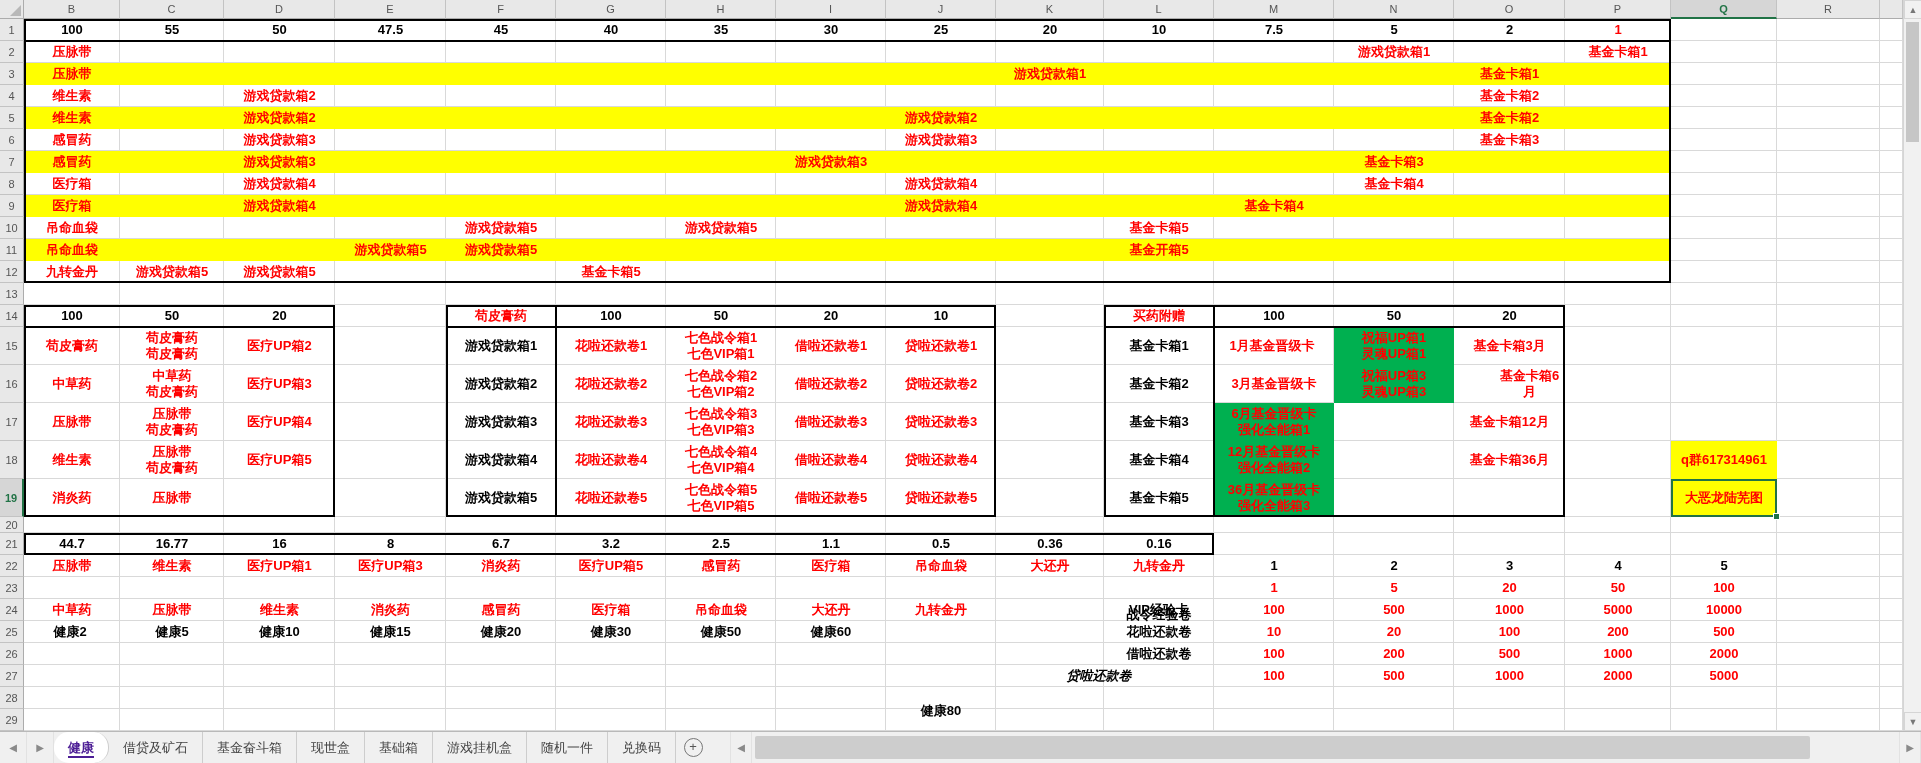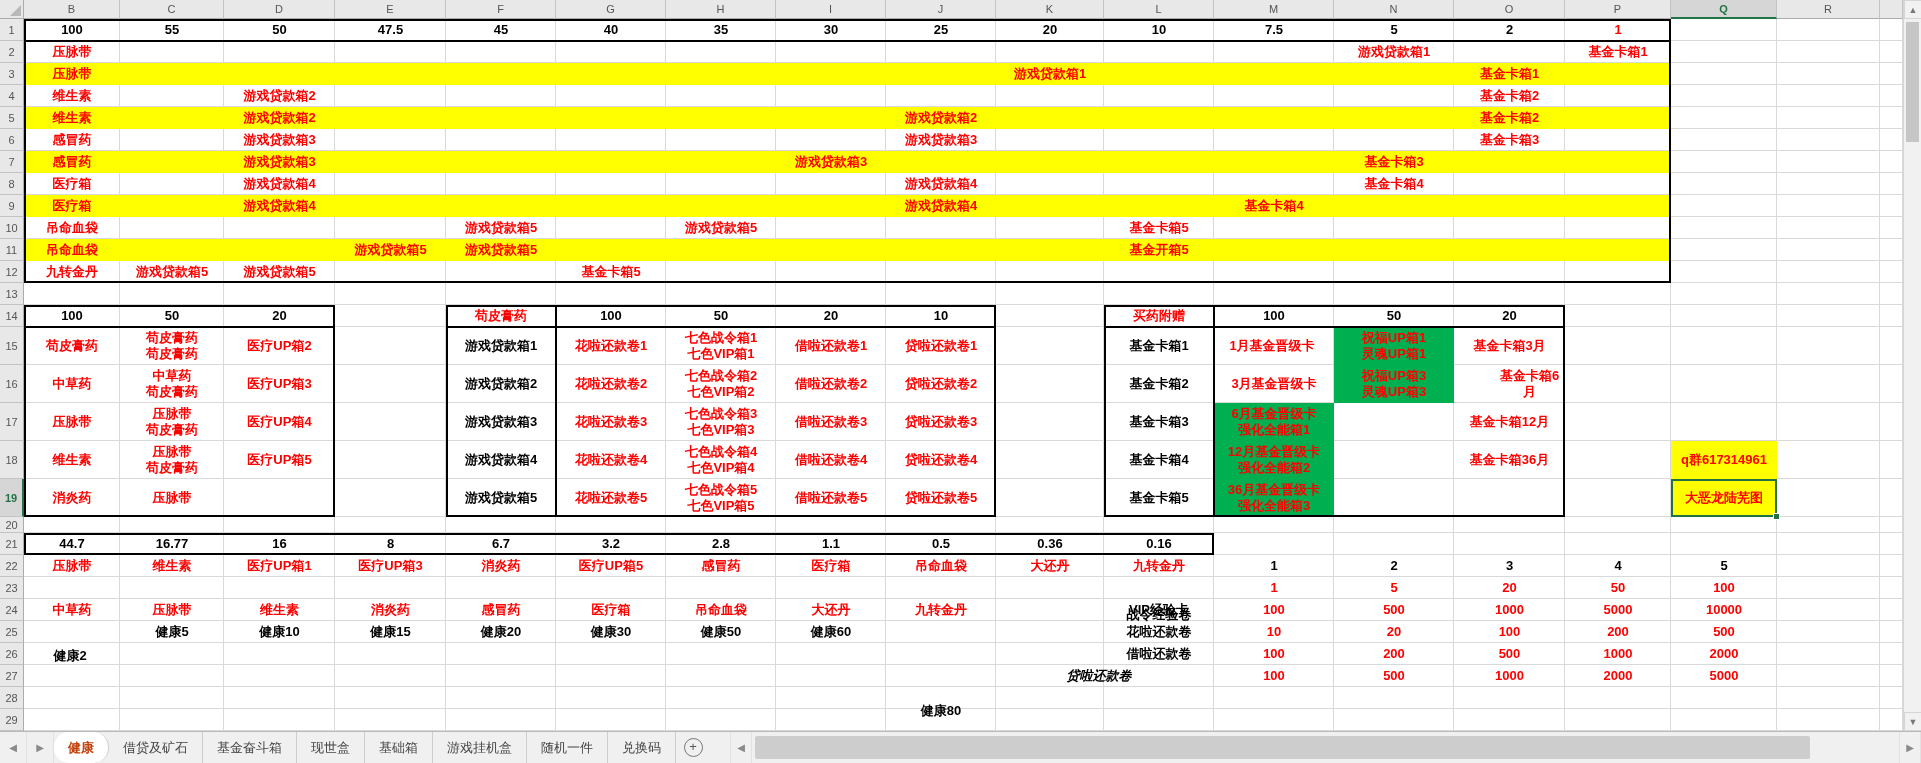--- a/index.html
+++ b/index.html
@@ -37,21 +37,21 @@
         font-size:9px;display:flex;align-items:center;justify-content:center;
         border:1px solid #D5D5D5;box-sizing:border-box;}
   .vthumb{position:absolute;left:2px;width:13px;background:#C6C6C6;}
   
   .tabbar{position:absolute;left:0;top:731px;width:1921px;height:32px;background:#F0F0F0;
           border-top:1px solid #B9B9B9;box-sizing:border-box;display:flex;align-items:stretch;}
   .tabnav{width:26px;display:flex;align-items:center;justify-content:center;color:#8a8a8a;
           font-size:10px;border-right:1px solid #E2E2E2;cursor:default;}
   .tab{display:flex;align-items:center;padding:0 14px;font-size:13px;color:#444;
        border-right:1px solid #CDCDCD;background:#F0F0F0;white-space:nowrap;}
-  .tab.active{background:#FFFFFF;color:#c2410c;font-weight:bold;
+  .tab.active{background:#FFFFFF;color:#4c1d95;font-weight:bold;text-decoration:underline;
        text-decoration-thickness:2px;text-underline-offset:4px;border-radius:15px;}
   .addbtn{width:34px;display:flex;align-items:center;justify-content:center;}
   .addbtn span{width:17px;height:17px;border:1px solid #777;border-radius:50%;color:#555;
        font-size:13px;line-height:15px;text-align:center;display:block;}
   .hscroll{flex:1;display:flex;align-items:center;margin-left:20px;}
   .hbtn{width:20px;height:100%;display:flex;align-items:center;justify-content:center;
         color:#8a8a8a;font-size:10px;border-left:1px solid #E2E2E2;border-right:1px solid #E2E2E2;}
   .htrack{flex:1;position:relative;height:100%;background:#F0F0F0;}
   .hthumb{position:absolute;left:3px;top:4px;bottom:4px;width:92%;background:#CDCDCD;border-radius:2px;}
 </style>
@@ -253,21 +253,21 @@
       <div class="cell k" style="left: 1104px; top: 479px; width: 110px; height: 38px;">基金卡箱5</div>
       <div class="cell g" style="left: 1214px; top: 479px; width: 120px; height: 38px;">36月基金晋级卡
 强化全能箱3</div>
       <div class="cell y" style="left: 1671px; top: 479px; width: 106px; height: 38px;">大恶龙陆芜图</div>
       <div class="cell k" style="left: 24px; top: 533px; width: 96px; height: 22px;">44.7</div>
       <div class="cell k" style="left: 120px; top: 533px; width: 104px; height: 22px;">16.77</div>
       <div class="cell k" style="left: 224px; top: 533px; width: 111px; height: 22px;">16</div>
       <div class="cell k" style="left: 335px; top: 533px; width: 111px; height: 22px;">8</div>
       <div class="cell k" style="left: 446px; top: 533px; width: 110px; height: 22px;">6.7</div>
       <div class="cell k" style="left: 556px; top: 533px; width: 110px; height: 22px;">3.2</div>
-      <div class="cell k" style="left: 666px; top: 533px; width: 110px; height: 22px;">2.8</div>
+      <div class="cell k" style="left: 666px; top: 533px; width: 110px; height: 22px;">2.5</div>
       <div class="cell k" style="left: 776px; top: 533px; width: 110px; height: 22px;">1.1</div>
       <div class="cell k" style="left: 886px; top: 533px; width: 110px; height: 22px;">0.5</div>
       <div class="cell k" style="left: 996px; top: 533px; width: 108px; height: 22px;">0.36</div>
       <div class="cell k" style="left: 1104px; top: 533px; width: 110px; height: 22px;">0.16</div>
       <div class="cell" style="left: 24px; top: 555px; width: 96px; height: 22px;">压脉带</div>
       <div class="cell" style="left: 120px; top: 555px; width: 104px; height: 22px;">维生素</div>
       <div class="cell" style="left: 224px; top: 555px; width: 111px; height: 22px;">医疗UP箱1</div>
       <div class="cell" style="left: 335px; top: 555px; width: 111px; height: 22px;">医疗UP箱3</div>
       <div class="cell" style="left: 446px; top: 555px; width: 110px; height: 22px;">消炎药</div>
       <div class="cell" style="left: 556px; top: 555px; width: 110px; height: 22px;">医疗UP箱5</div>
@@ -295,21 +295,21 @@
       <div class="cell" style="left: 556px; top: 599px; width: 110px; height: 22px;">医疗箱</div>
       <div class="cell" style="left: 666px; top: 599px; width: 110px; height: 22px;">吊命血袋</div>
       <div class="cell" style="left: 776px; top: 599px; width: 110px; height: 22px;">大还丹</div>
       <div class="cell" style="left: 886px; top: 599px; width: 110px; height: 22px;">九转金丹</div>
       <div class="cell k" style="left: 1104px; top: 599px; width: 110px; height: 22px;">VIP经验卡</div>
       <div class="cell" style="left: 1214px; top: 599px; width: 120px; height: 22px;">100</div>
       <div class="cell" style="left: 1334px; top: 599px; width: 120px; height: 22px;">500</div>
       <div class="cell" style="left: 1454px; top: 599px; width: 111px; height: 22px;">1000</div>
       <div class="cell" style="left: 1565px; top: 599px; width: 106px; height: 22px;">5000</div>
       <div class="cell" style="left: 1671px; top: 599px; width: 106px; height: 22px;">10000</div>
-      <div class="cell k" style="left: 24px; top: 621px; width: 92px; height: 22px; margin-top: 24px;">健康2</div>
+      <div class="cell k" style="left: 24px; top: 621px; width: 92px; height: 22px;">健康2</div>
       <div class="cell k" style="left: 120px; top: 621px; width: 104px; height: 22px;">健康5</div>
       <div class="cell k" style="left: 224px; top: 621px; width: 111px; height: 22px;">健康10</div>
       <div class="cell k" style="left: 335px; top: 621px; width: 111px; height: 22px;">健康15</div>
       <div class="cell k" style="left: 446px; top: 621px; width: 110px; height: 22px;">健康20</div>
       <div class="cell k" style="left: 556px; top: 621px; width: 110px; height: 22px;">健康30</div>
       <div class="cell k" style="left: 666px; top: 621px; width: 110px; height: 22px;">健康50</div>
       <div class="cell k" style="left: 776px; top: 621px; width: 110px; height: 22px;">健康60</div>
       <div class="cell k" style="left: 886px; top: 656px; width: 110px; height: 22px; margin-top: 44px;">健康80</div>
       <div class="cell k" style="left: 1104px; top: 621px; width: 110px; height: 22px;">花啦还款卷</div>
       <div class="cell" style="left: 1214px; top: 621px; width: 120px; height: 22px;">10</div>

